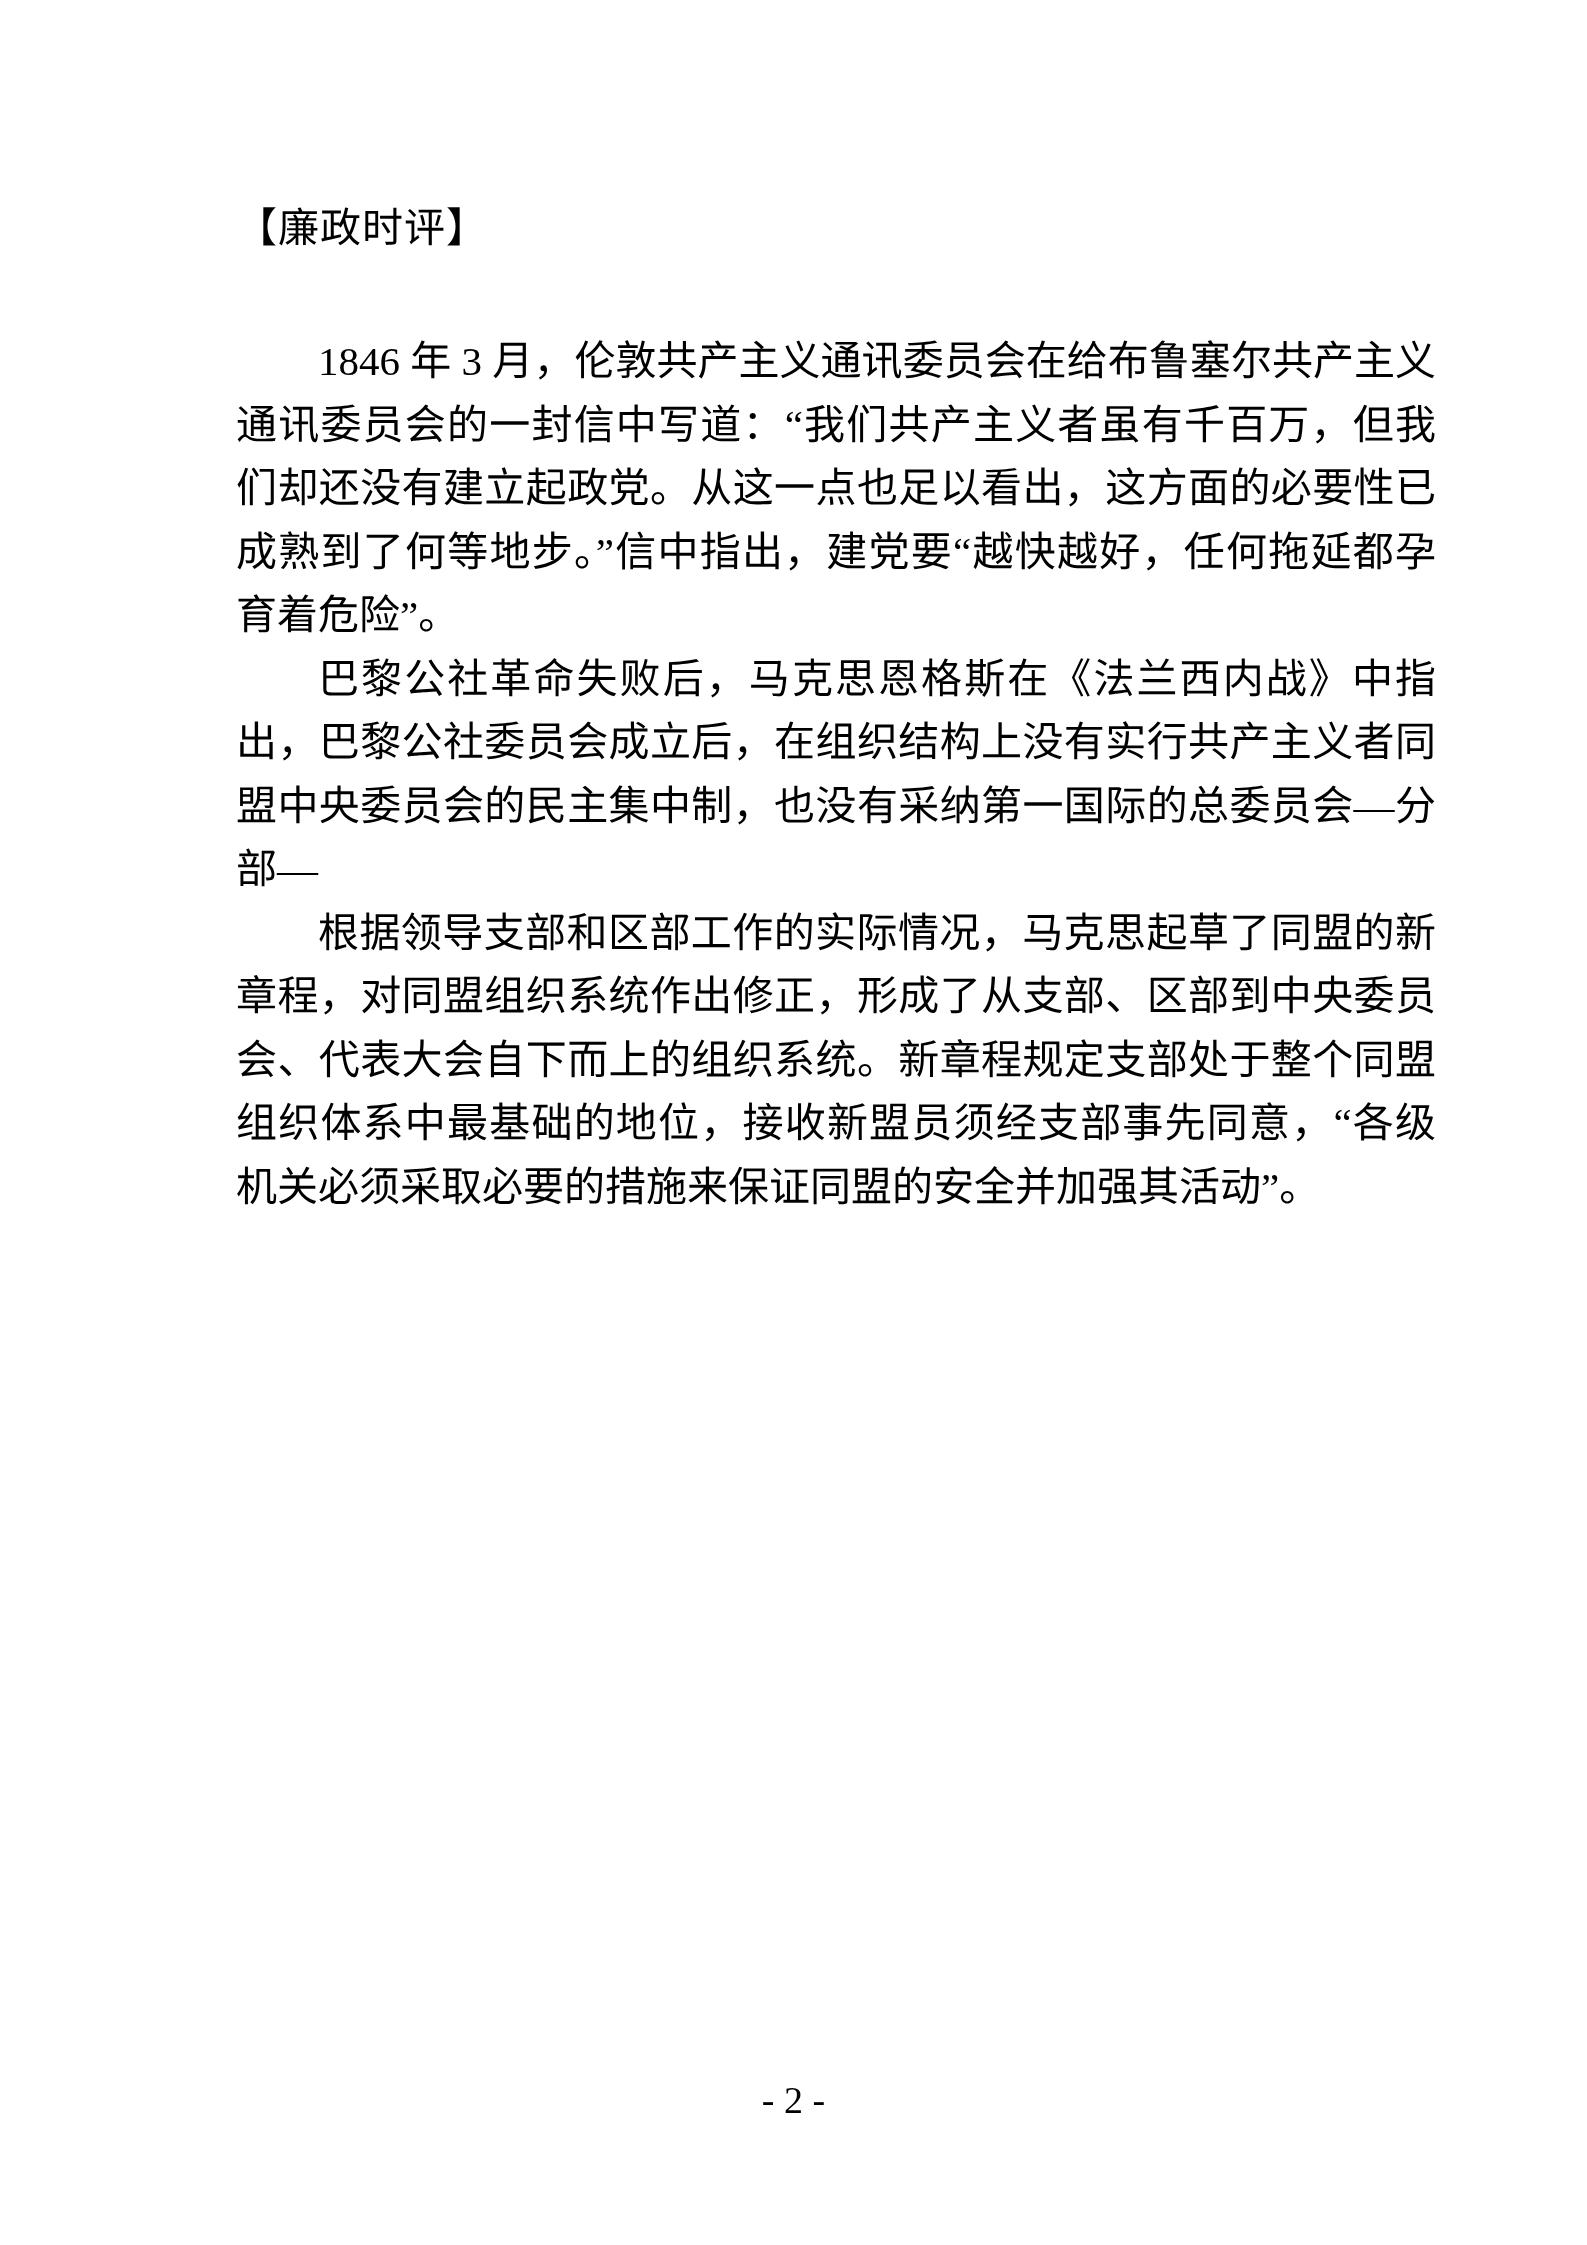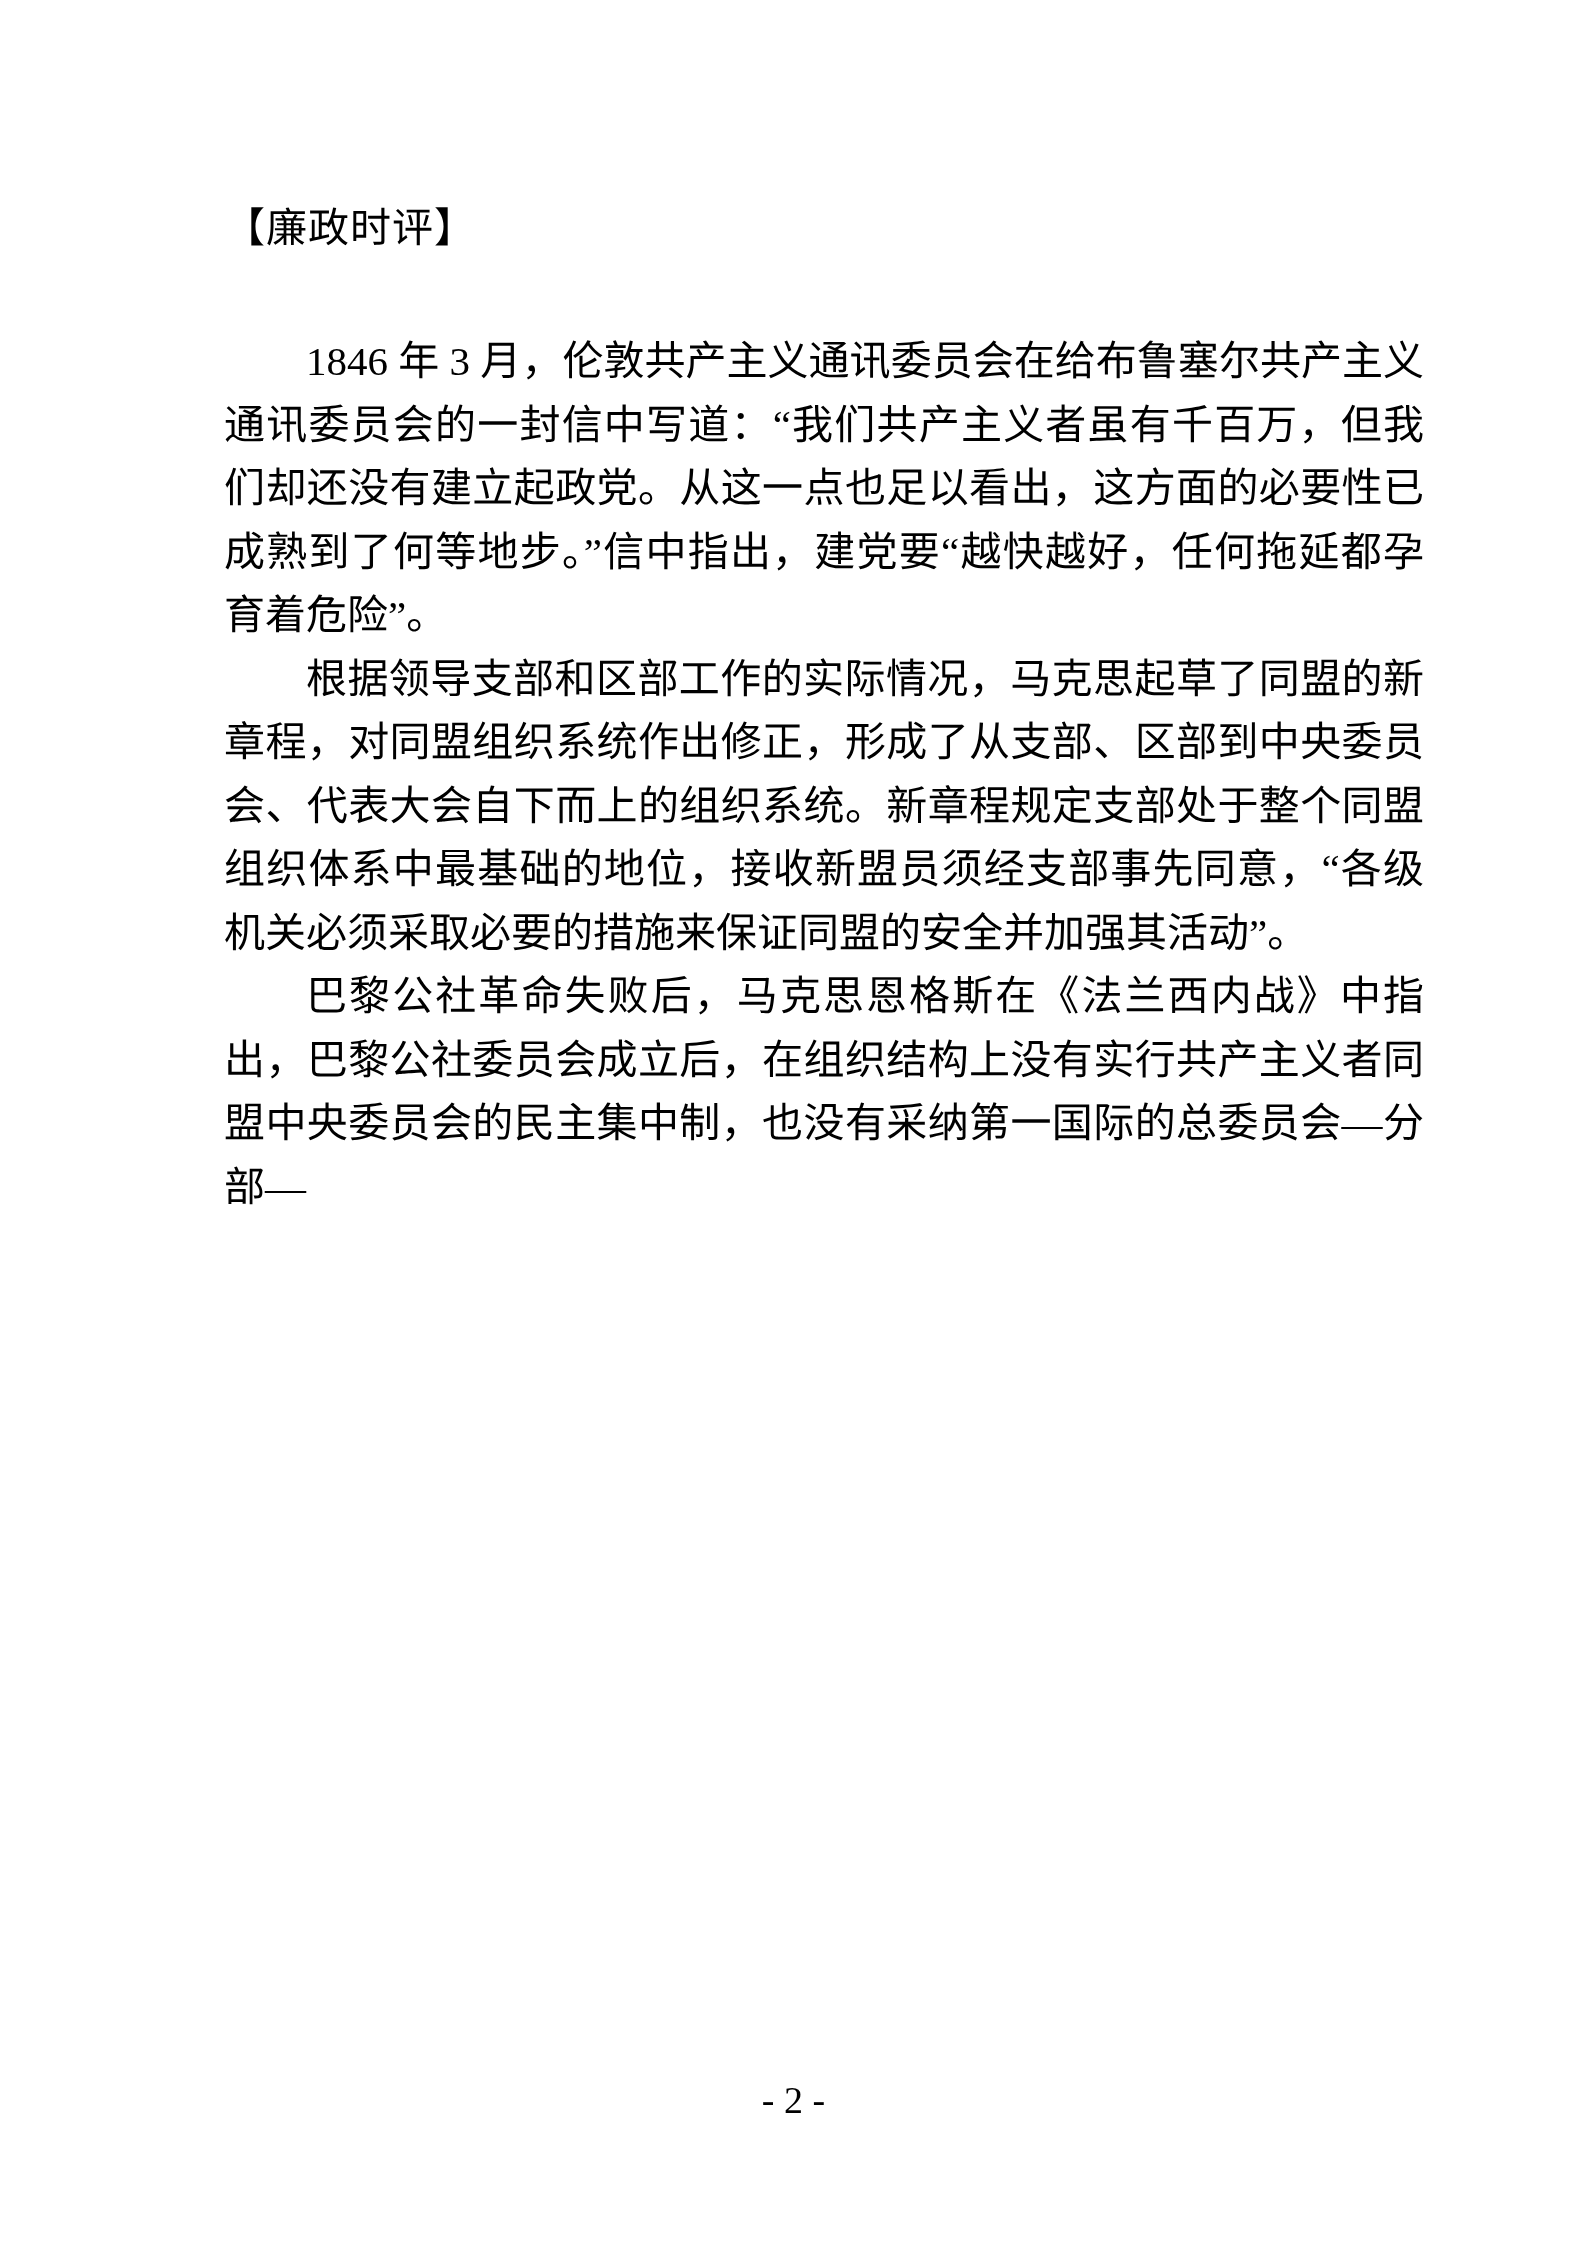--- a/index.html
+++ b/index.html
@@ -11,21 +11,21 @@
     position: relative;
     width: 1587px;
     height: 2245px;
     background: #ffffff;
     color: #000000;
     font-family: "Liberation Serif", "DejaVu Serif", serif;
     overflow: hidden;
   }
   .content {
     position: absolute;
-    left: 224px;
+    left: 236px;
     top: 0;
     width: 1200px;
   }
   .category {
     margin-top: 200px;
     font-size: 41px;
     line-height: 56px;
     letter-spacing: 1px;
   }
   .title {
@@ -60,19 +60,19 @@
 </head>
 <body>
 
 <div class="page">
   <div class="content">
     <div class="category">【廉政时评】</div>
 
 
     <div class="body">
       <p class="para">1846 年 3 月，伦敦共产主义通讯委员会在给布鲁塞尔共产主义通讯委员会的一封信中写道：“我们共产主义者虽有千百万，但我们却还没有建立起政党。从这一点也足以看出，这方面的必要性已成熟到了何等地步。”信中指出，建党要“越快越好，任何拖延都孕育着危险”。</p>
+      <p class="para">巴黎公社革命失败后，马克思恩格斯在《法兰西内战》中指出，巴黎公社委员会成立后，在组织结构上没有实行共产主义者同盟中央委员会的民主集中制，也没有采纳第一国际的总委员会—分部—</p>
       <p class="para">根据领导支部和区部工作的实际情况，马克思起草了同盟的新章程，对同盟组织系统作出修正，形成了从支部、区部到中央委员会、代表大会自下而上的组织系统。新章程规定支部处于整个同盟组织体系中最基础的地位，接收新盟员须经支部事先同意，“各级机关必须采取必要的措施来保证同盟的安全并加强其活动”。</p>
-      <p class="para">巴黎公社革命失败后，马克思恩格斯在《法兰西内战》中指出，巴黎公社委员会成立后，在组织结构上没有实行共产主义者同盟中央委员会的民主集中制，也没有采纳第一国际的总委员会—分部—</p>
     </div>
   </div>
 
   <div class="page-number">- 2 -</div>
 </div>
 
 </body></html>

